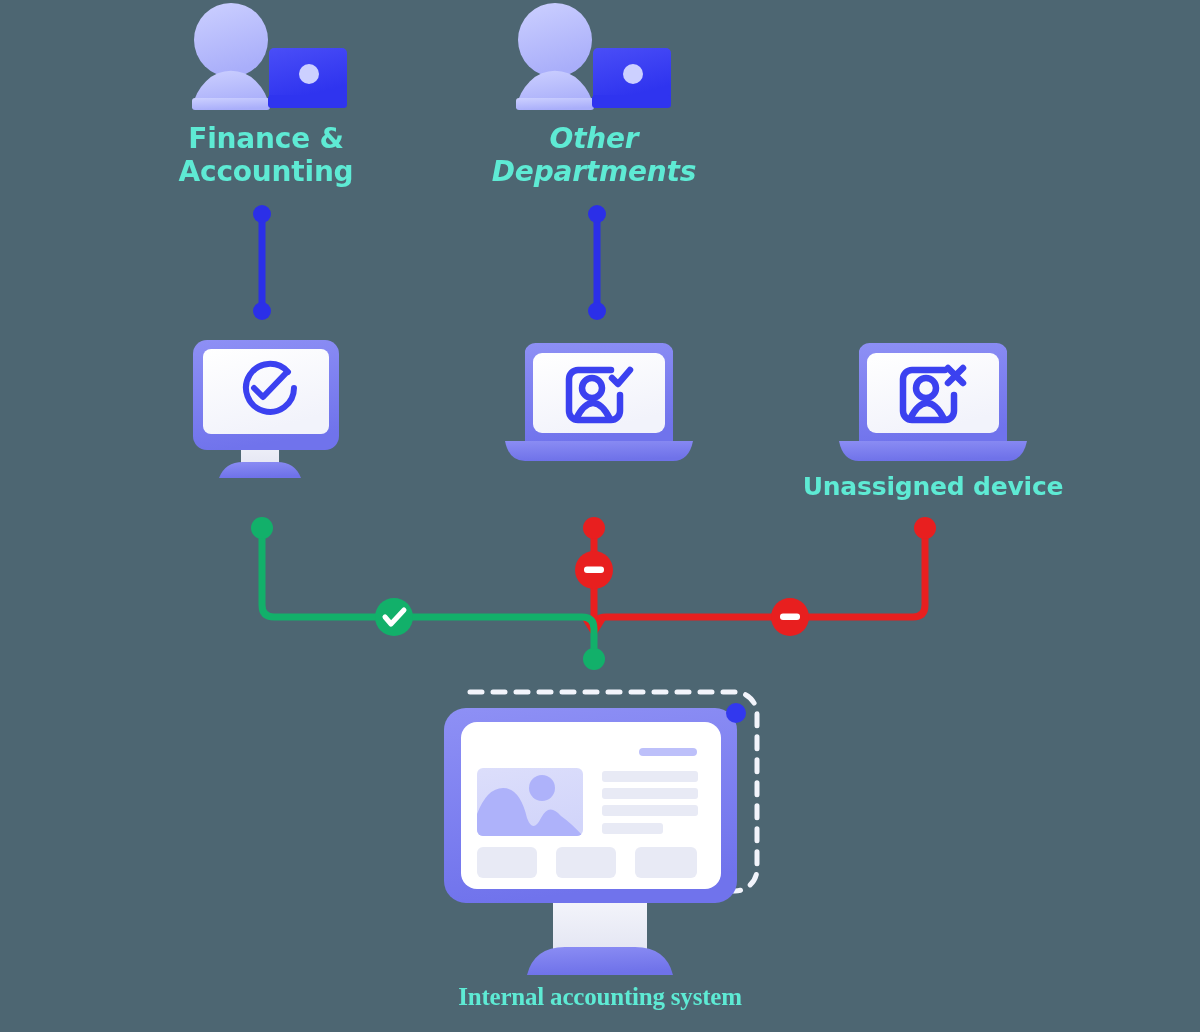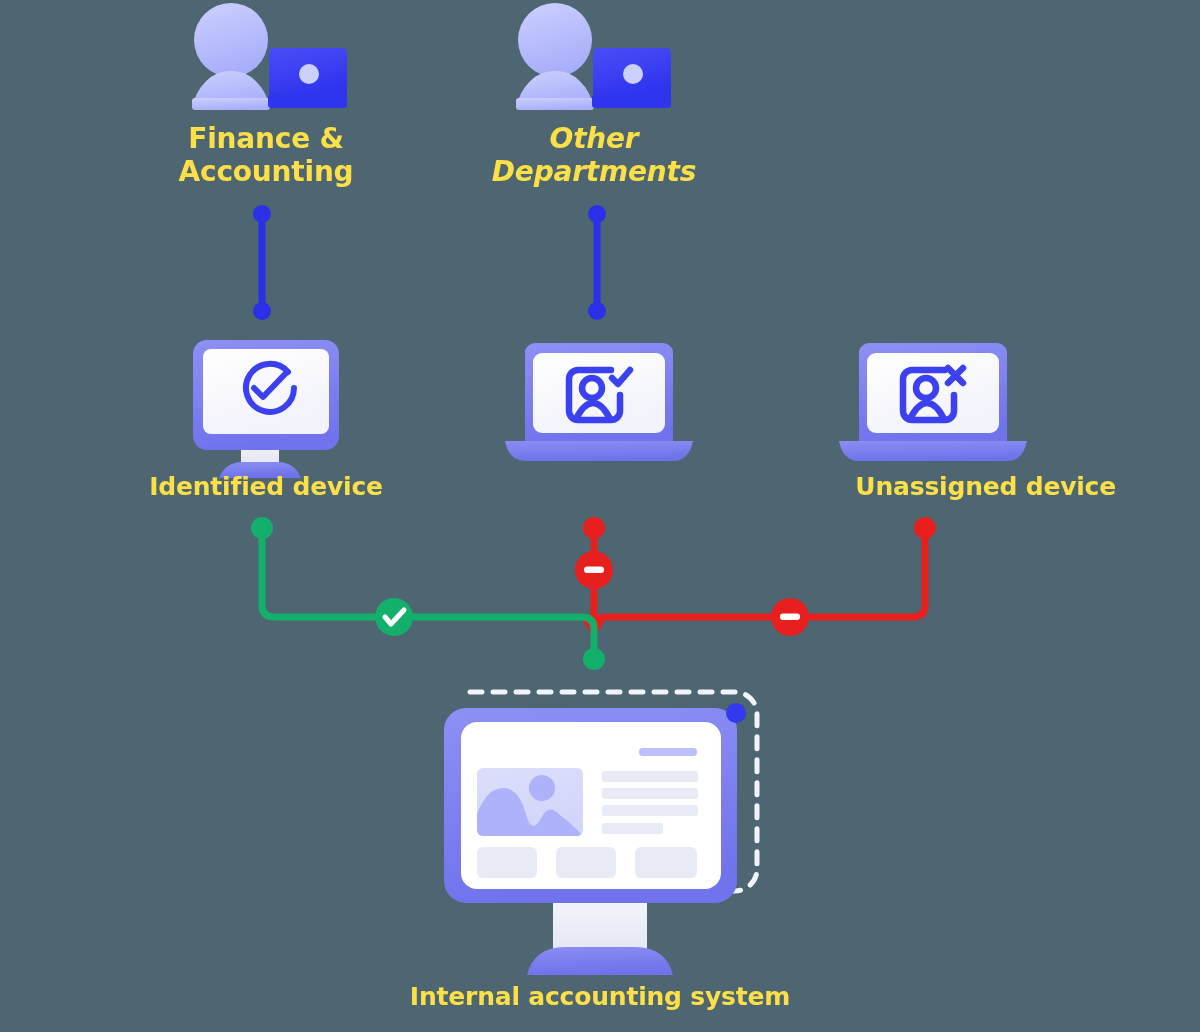--- a/index.html
+++ b/index.html
@@ -23,36 +23,37 @@
   .layer {
     position: absolute;
     top: 0;
     left: 0;
     width: 1200px;
     height: 1032px;
   }
   .caption {
     position: absolute;
     text-align: center;
-    color: #fde047;
+    color: #5eead4;
     font-weight: bold;
     font-family: "DejaVu Sans", sans-serif;
     letter-spacing: -0.2px;
     line-height: 1.18;
     white-space: pre-line;
     user-select: none;
   }
   .cap-top {
     font-size: 28px;
   }
   .cap-dev {
     font-size: 25px;
   }
   .cap-sys {
     font-size: 25px;
+    font-family: Liberation Serif, serif;
   }
   svg { display: block; overflow: visible; }
 </style>
 </head>
 <body>
 
 <div id="stage">
 
   <svg class="layer" viewBox="0 0 1200 1032">
     <defs>
@@ -211,20 +212,19 @@
       <circle cx="736" cy="713" r="10" fill="#3238ee"></circle>
     </g>
   </svg>
 
   <div class="caption cap-top" style="left:116px; top:122px; width:300px;">Finance &amp;
 Accounting</div>
 
   <div class="caption cap-top" style="left:444px; top:122px; width:300px;font-style:italic;">Other
 Departments</div>
 
-  <div class="caption cap-dev" style="left:116px; top:472px; width:300px;">Identified device</div>
-
-
-  <div class="caption cap-dev" style="left:816px; top:472px; width:300px;text-align:right;">Unassigned device</div>
+
+
+  <div class="caption cap-dev" style="left:783px; top:472px; width:300px;">Unassigned device</div>
 
   <div class="caption cap-sys" style="left:300px; top:982px; width:600px;">Internal accounting system</div>
 
 </div>
 
 </body></html>

